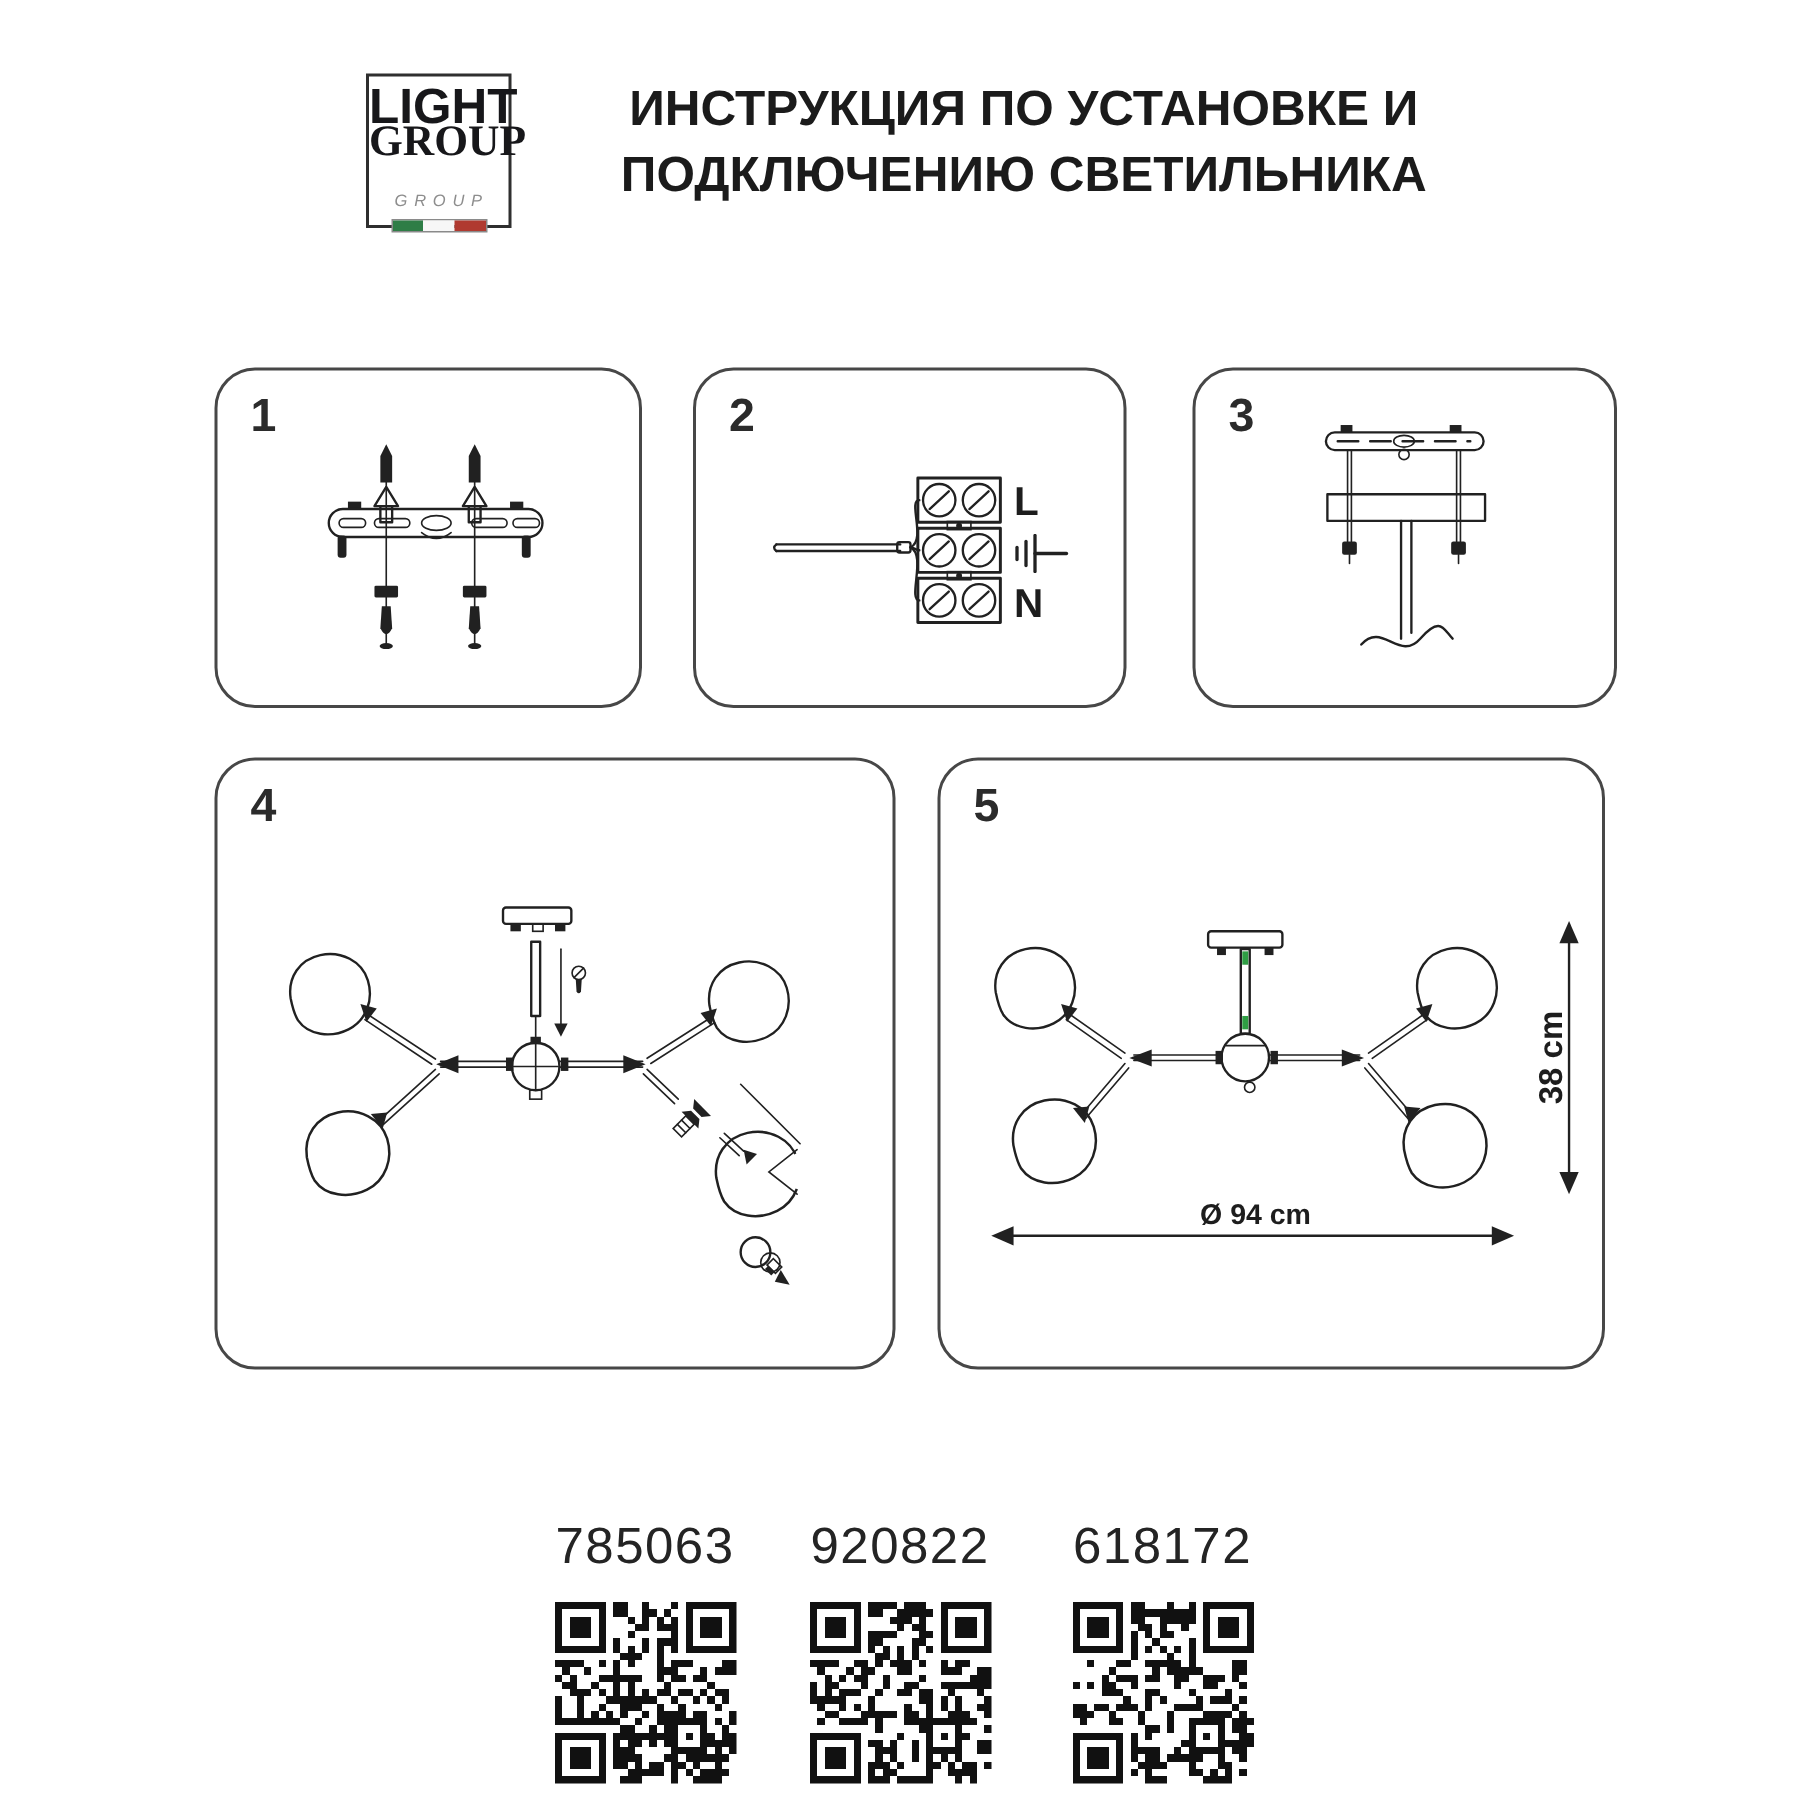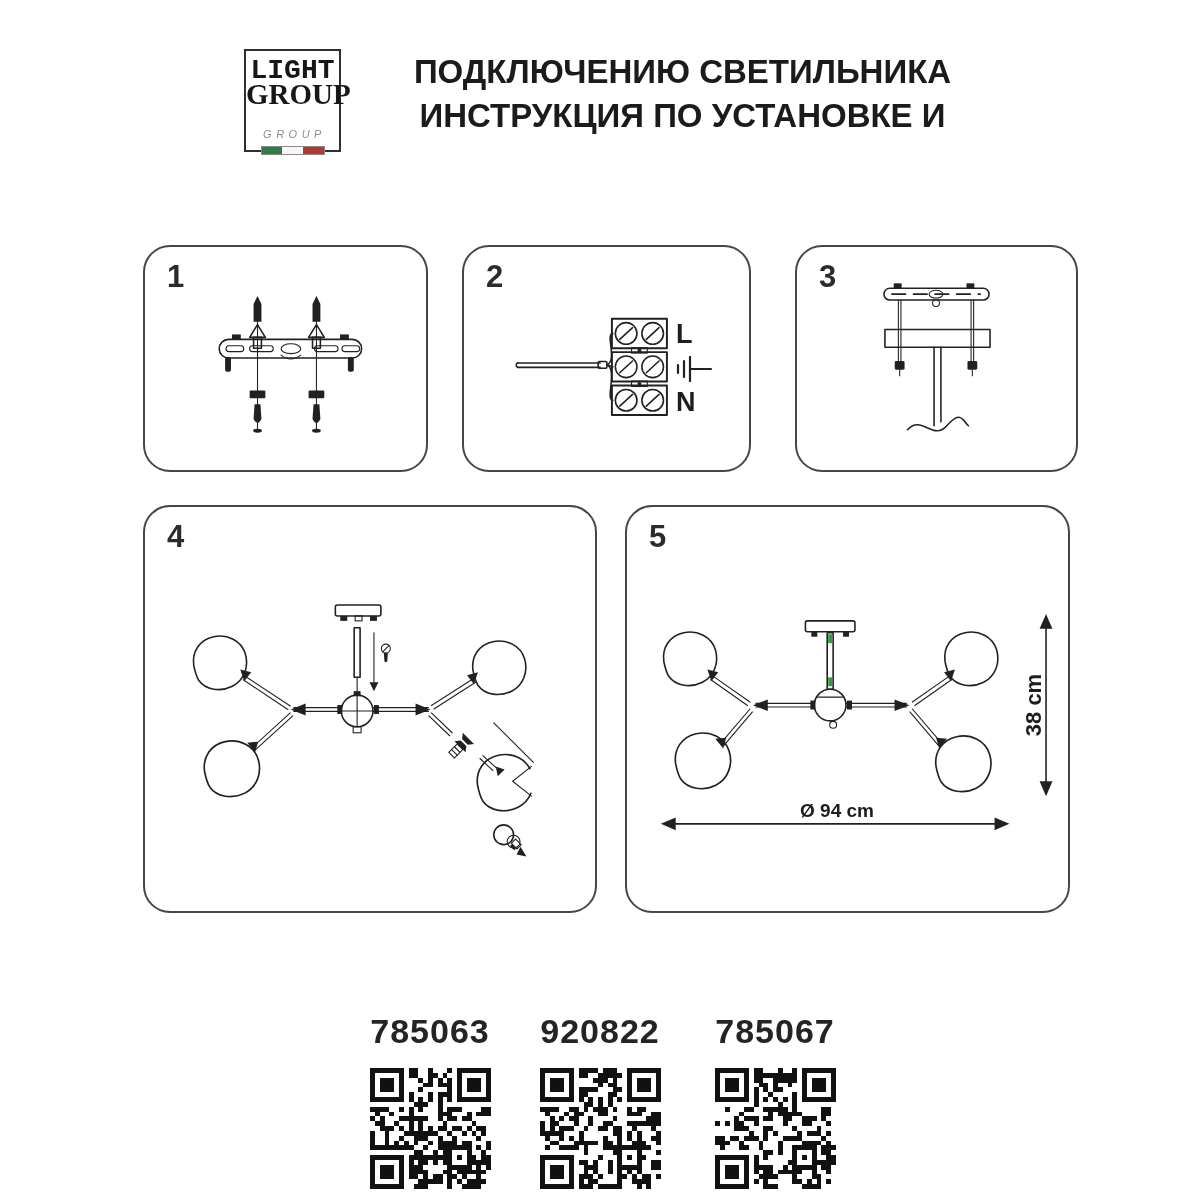--- a/index.html
+++ b/index.html
@@ -2,21 +2,21 @@
 <html><head>
 <meta charset="utf-8">
 <style>
   html,body{margin:0;padding:0;background:#ffffff;}
   body{width:1200px;height:1200px;font-family:"Liberation Sans",sans-serif;color:#1f1f1f;}
   .sheet{position:relative;width:1200px;height:1200px;background:#fff;overflow:hidden;}
 
   
   .logo{position:absolute;left:244px;top:49px;width:97px;height:103px;border:2px solid #2f2f2f;
         box-sizing:border-box;text-align:center;padding-top:8px;background:#fff;}
-  .logo .l1{font-family:Liberation Mono, monospace;font-weight:700;font-size:28px;line-height:23px;color:#17171a;}
+  .logo .l1{font-family:Liberation Sans, sans-serif;font-weight:700;font-size:33px;line-height:23px;color:#17171a;}
   .logo .l2{font-family:"Liberation Serif",serif;font-weight:700;font-size:29px;line-height:25px;color:#17171a;}
   .logo .l3{font-size:11px;letter-spacing:4.5px;color:#8d8d8d;margin-top:21px;text-indent:4px;font-style:italic;}
   .flagbar{width:62px;height:7px;margin:6px auto 0;border:1px solid #8a8a8a;display:flex;}
   .flagbar i{flex:1;}
   .flag-green{background:#2e7d46;}
   .flag-white{background:#f7f7f7;}
   .flag-red{background:#b03a30;}
 
   .title{position:absolute;left:355px;top:50px;width:655px;text-align:center;
          font-size:33px;font-weight:700;line-height:44px;color:#1b1b1b;}
@@ -42,43 +42,43 @@
   
   .s{stroke:#212121;stroke-width:1.6;fill:none;stroke-linecap:round;stroke-linejoin:round;}
   .sb{stroke:#212121;stroke-width:2;fill:none;stroke-linejoin:round;}
   .st{stroke:#212121;stroke-width:1.1;fill:none;stroke-linecap:round;}
   .f{fill:#212121;stroke:none;}
   .gf{fill:#2f9e44;stroke:none;}
 
   
   .product{position:absolute;top:1012px;width:172px;text-align:center;}
   .prod-1{left:344px;} .prod-2{left:514px;} .prod-3{left:689px;}
-  .pcode{font-size:34px;font-weight:700;color:#242424;letter-spacing:1px;}
+  .pcode{font-size:34px;font-weight:400;color:#242424;letter-spacing:1px;}
   .qr{width:121px;height:121px;margin:17px auto 0;}
   .qr svg{width:100%;height:100%;display:block;}
 </style>
 </head>
 <body>
 
 <div class="sheet">
 
   <div class="logo">
     <div class="l1">LIGHT</div>
     <div class="l2">GROUP</div>
     <div class="l3">GROUP</div>
     <div class="flagbar">
       <i class="flag-green"></i>
       <i class="flag-white"></i>
       <i class="flag-red"></i>
     </div>
   </div>
 
   <div class="title">
+    <div>ИНСТРУКЦИЯ ПО УСТАНОВКЕ И</div>
     <div>ПОДКЛЮЧЕНИЮ СВЕТИЛЬНИКА</div>
-    <div>ИНСТРУКЦИЯ ПО УСТАНОВКЕ И</div>
   </div>
 
   <div class="panel p1">
     <div class="step-num">1</div>
     <svg class="art" viewBox="0 0 285 227">
 
       <line class="st" x1="114" y1="52" x2="114" y2="186"></line>
       <line class="st" x1="174" y1="52" x2="174" y2="186"></line>
 
       <path class="f" d="M110 76 L110 58 L114 50 L118 58 L118 76 Z"></path>
@@ -978,21 +978,21 @@
           <rect x="13" y="24" width="1" height="1"></rect>
           <rect x="14" y="24" width="1" height="1"></rect>
           <rect x="15" y="24" width="1" height="1"></rect>
           <rect x="16" y="24" width="1" height="1"></rect>
           <rect x="20" y="24" width="1" height="1"></rect>
           <rect x="22" y="24" width="1" height="1"></rect>
         </svg>
       </div>
   </div>
   <div class="product prod-3">
-    <div class="pcode">785067</div>
+    <div class="pcode">618172</div>
     <div class="qr">
         <svg viewBox="0 0 25 25" shape-rendering="crispEdges" fill="#111">
           <rect x="0" y="0" width="1" height="1"></rect>
           <rect x="1" y="0" width="1" height="1"></rect>
           <rect x="2" y="0" width="1" height="1"></rect>
           <rect x="3" y="0" width="1" height="1"></rect>
           <rect x="4" y="0" width="1" height="1"></rect>
           <rect x="5" y="0" width="1" height="1"></rect>
           <rect x="6" y="0" width="1" height="1"></rect>
           <rect x="8" y="0" width="1" height="1"></rect>

